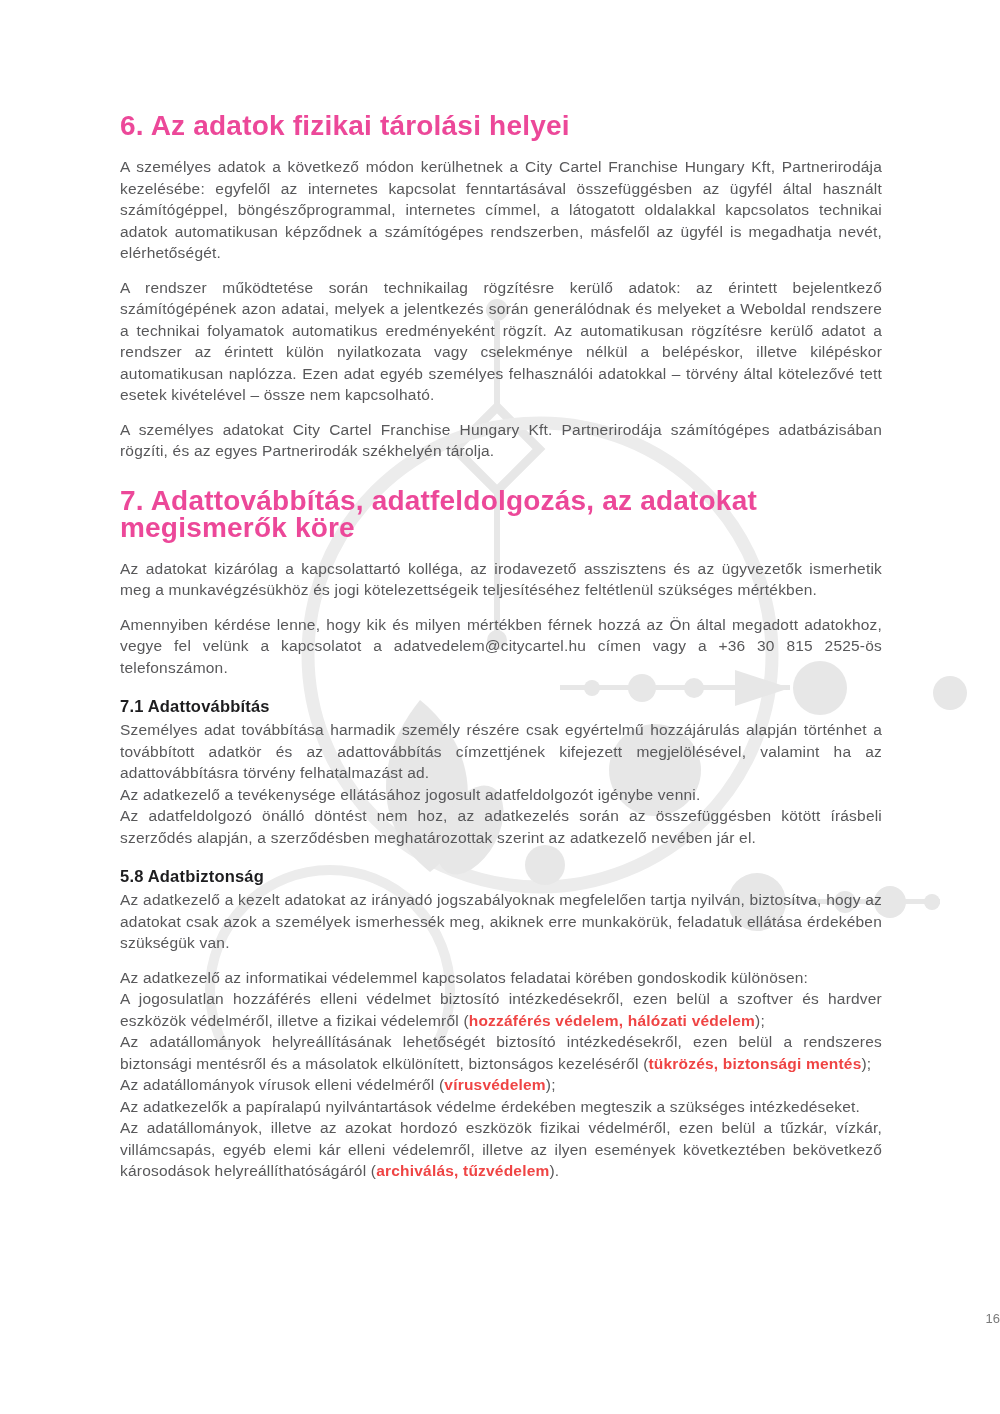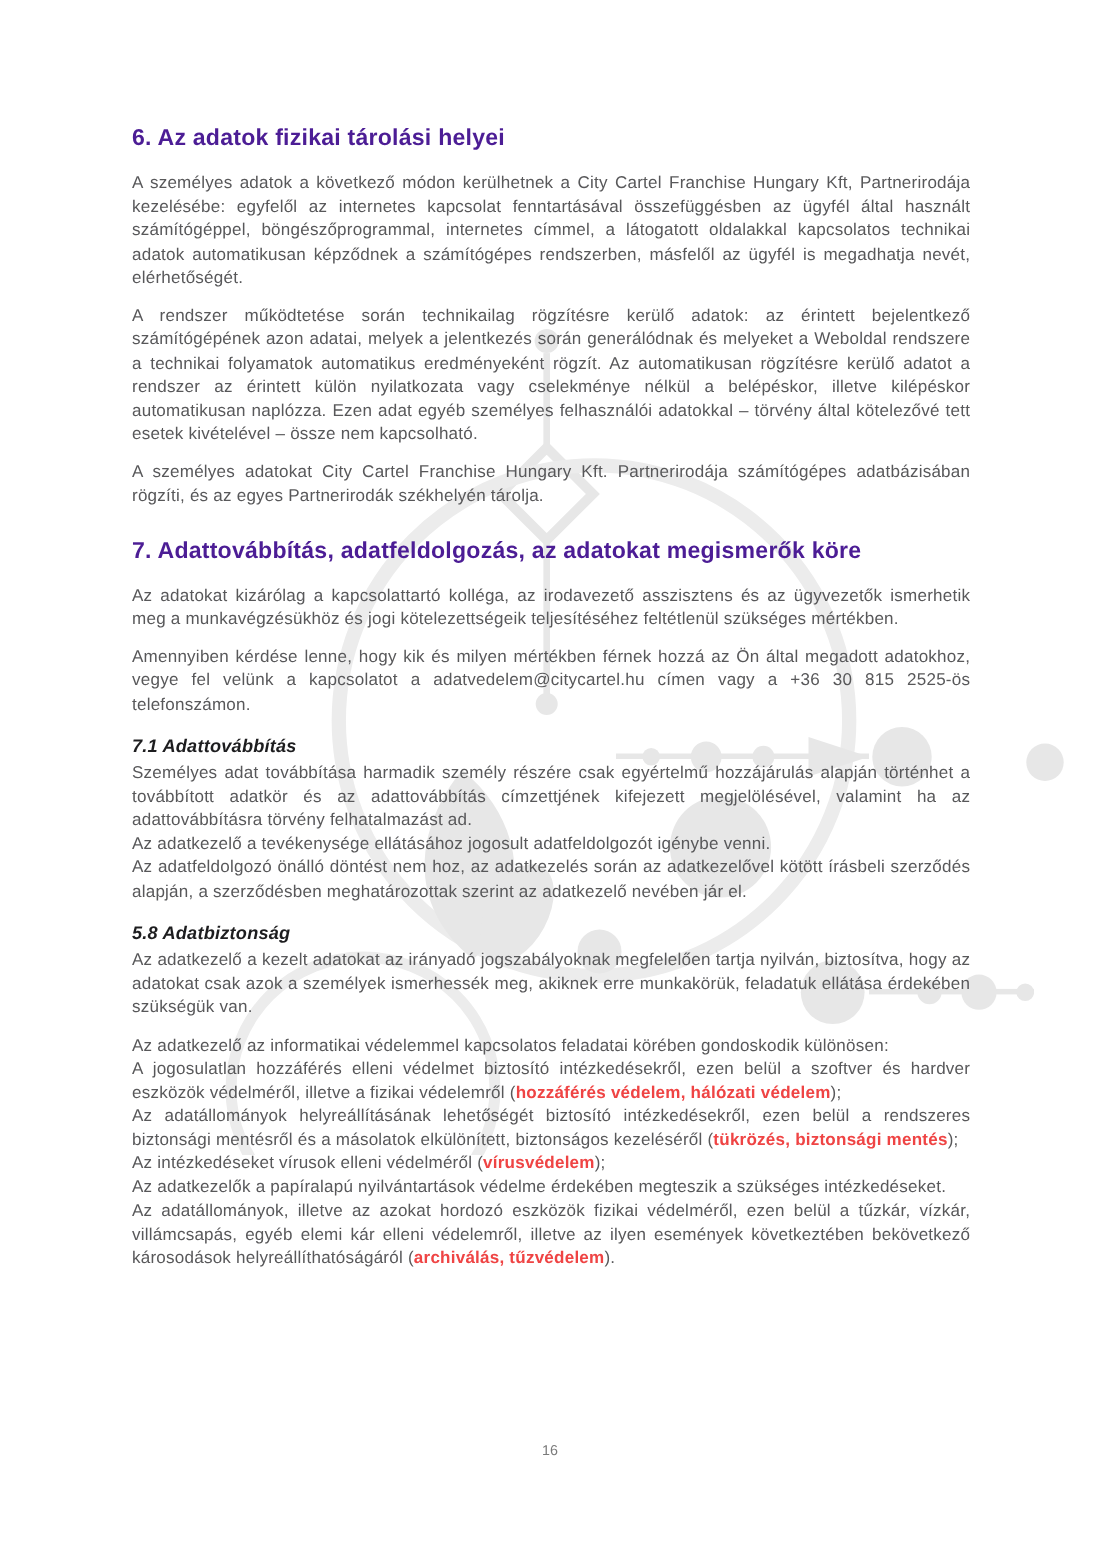--- a/index.html
+++ b/index.html
@@ -13,36 +13,35 @@
   .page{position:absolute;inset:0;}
   .watermark{
     position:absolute;left:0;top:230px;width:1000px;height:820px;
     z-index:0;pointer-events:none;
   }
   .content{
     position:absolute;left:120px;top:112px;width:762px;z-index:1;
     color:#58585a;font-size:15.5px;line-height:21.5px;letter-spacing:0.2px;
   }
   .h1{
-    color:#4c1d95;font-size:21px;line-height:27px;font-weight:800;
+    color:#ec4899;font-size:28px;line-height:27px;font-weight:800;
     margin:25px 0 17px 0;letter-spacing:0.2px;
   }
   .h1:first-child{margin-top:0;}
   .h2{
     color:#1d1d1f;font-size:16.5px;line-height:24px;font-weight:700;
     margin:16px 0 1px 0;
-    font-style:italic;
   }
   .para{margin:13px 0 0 0;}
   .para.tight{margin-top:0;}
   .pline{text-align:justify;}
   .h1 .pline,.h2 .pline{text-align:left;}
   strong.bold{font-weight:700;color:#ef4444;}
   .page-number{
-    position:absolute;left:0;right:0;top:1311px;text-align:center;
+    position:absolute;left:0;right:0;top:1311px;text-align:right;
     color:#7a7a7a;font-size:13px;z-index:1;
   }
 </style>
 </head>
 <body>
 
 <div class="page">
 
   <svg class="watermark" viewBox="0 0 1000 820" xmlns="http://www.w3.org/2000/svg" aria-hidden="true">
     <g fill="#e7e7e7" stroke="none">
@@ -95,32 +94,32 @@
         <div class="pline"><span>Amennyiben kérdése lenne, hogy kik és milyen mértékben férnek hozzá az Ön által megadott adatokhoz, vegye fel velünk a kapcsolatot a </span><span>adatvedelem@citycartel.hu</span><span> címen vagy a </span><span>+36 30 815 2525-ös</span><span> telefonszámon.</span></div>
       </div>
       <div class="h2">
         <div class="pline"><span>7.1 Adattovábbítás</span></div>
       </div>
       <div class="para tight">
         <div class="pline"><span>Személyes adat továbbítása harmadik személy részére csak egyértelmű hozzájárulás alapján történhet a továbbított adatkör és az adattovábbítás címzettjének kifejezett megjelölésével, valamint ha az adattovábbításra törvény felhatalmazást ad.</span></div>
       </div>
       <div class="para tight">
         <div class="pline"><span>Az adatkezelő a tevékenysége ellátásához jogosult adatfeldolgozót igénybe venni.</span></div>
-        <div class="pline"><span>Az adatfeldolgozó önálló döntést nem hoz, az adatkezelés során az adatkezelővel kötött írásbeli szerződés alapján, a szerződésben meghatározottak szerint az adatkezelő nevében jár el.</span></div>
+        <div class="pline"><span>Az adatfeldolgozó önálló döntést nem hoz, az adatkezelés során az összefüggésben kötött írásbeli szerződés alapján, a szerződésben meghatározottak szerint az adatkezelő nevében jár el.</span></div>
       </div>
       <div class="h2">
         <div class="pline"><span>5.8 Adatbiztonság</span></div>
       </div>
       <div class="para tight">
         <div class="pline"><span>Az adatkezelő a kezelt adatokat az irányadó jogszabályoknak megfelelően tartja nyilván, biztosítva, hogy az adatokat csak azok a személyek ismerhessék meg, akiknek erre munkakörük, feladatuk ellátása érdekében szükségük van.</span></div>
       </div>
       <div class="para">
         <div class="pline"><span>Az adatkezelő az informatikai védelemmel kapcsolatos feladatai körében gondoskodik különösen:</span></div>
         <div class="pline"><span>A jogosulatlan hozzáférés elleni védelmet biztosító intézkedésekről, ezen belül a szoftver és hardver eszközök védelméről, illetve a fizikai védelemről (</span><strong class="bold">hozzáférés védelem, hálózati védelem</strong><span>);</span></div>
         <div class="pline"><span>Az adatállományok helyreállításának lehetőségét biztosító intézkedésekről, ezen belül a rendszeres biztonsági mentésről és a másolatok elkülönített, biztonságos kezeléséről (</span><strong class="bold">tükrözés, biztonsági mentés</strong><span>);</span></div>
-        <div class="pline"><span>Az intézkedéseket vírusok elleni védelméről (</span><strong class="bold">vírusvédelem</strong><span>);</span></div>
+        <div class="pline"><span>Az adatállományok vírusok elleni védelméről (</span><strong class="bold">vírusvédelem</strong><span>);</span></div>
         <div class="pline"><span>Az adatkezelők a papíralapú nyilvántartások védelme érdekében megteszik a szükséges intézkedéseket.</span></div>
         <div class="pline"><span>Az adatállományok, illetve az azokat hordozó eszközök fizikai védelméről, ezen belül a tűzkár, vízkár, villámcsapás, egyéb elemi kár elleni védelemről, illetve az ilyen események következtében bekövetkező károsodások helyreállíthatóságáról (</span><strong class="bold">archiválás, tűzvédelem</strong><span>).</span></div>
       </div>
     </div>
 
   <div class="page-number">16</div>
 </div>
 
 </body></html>

